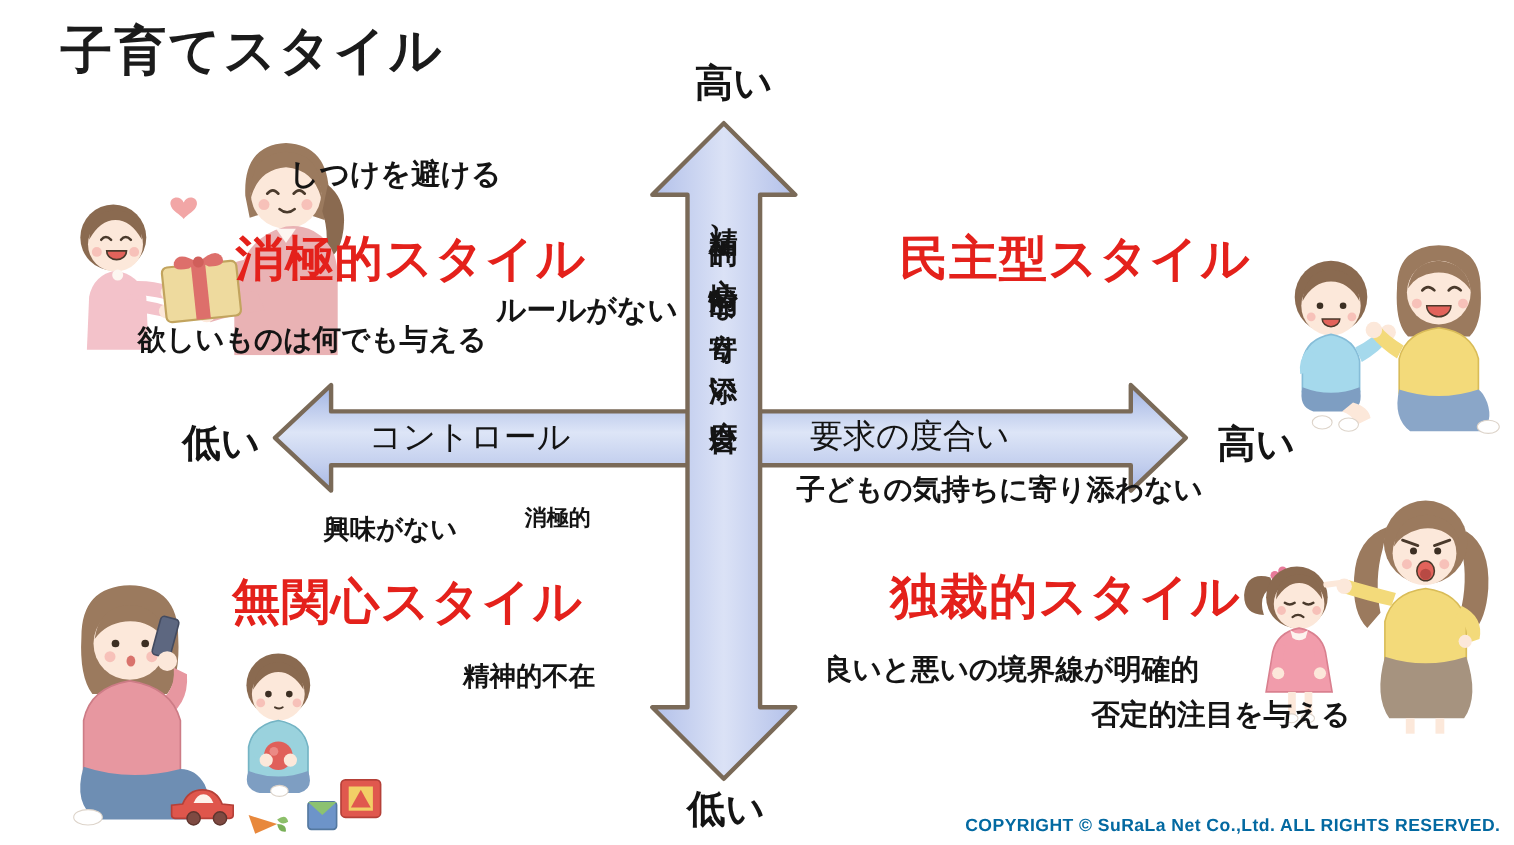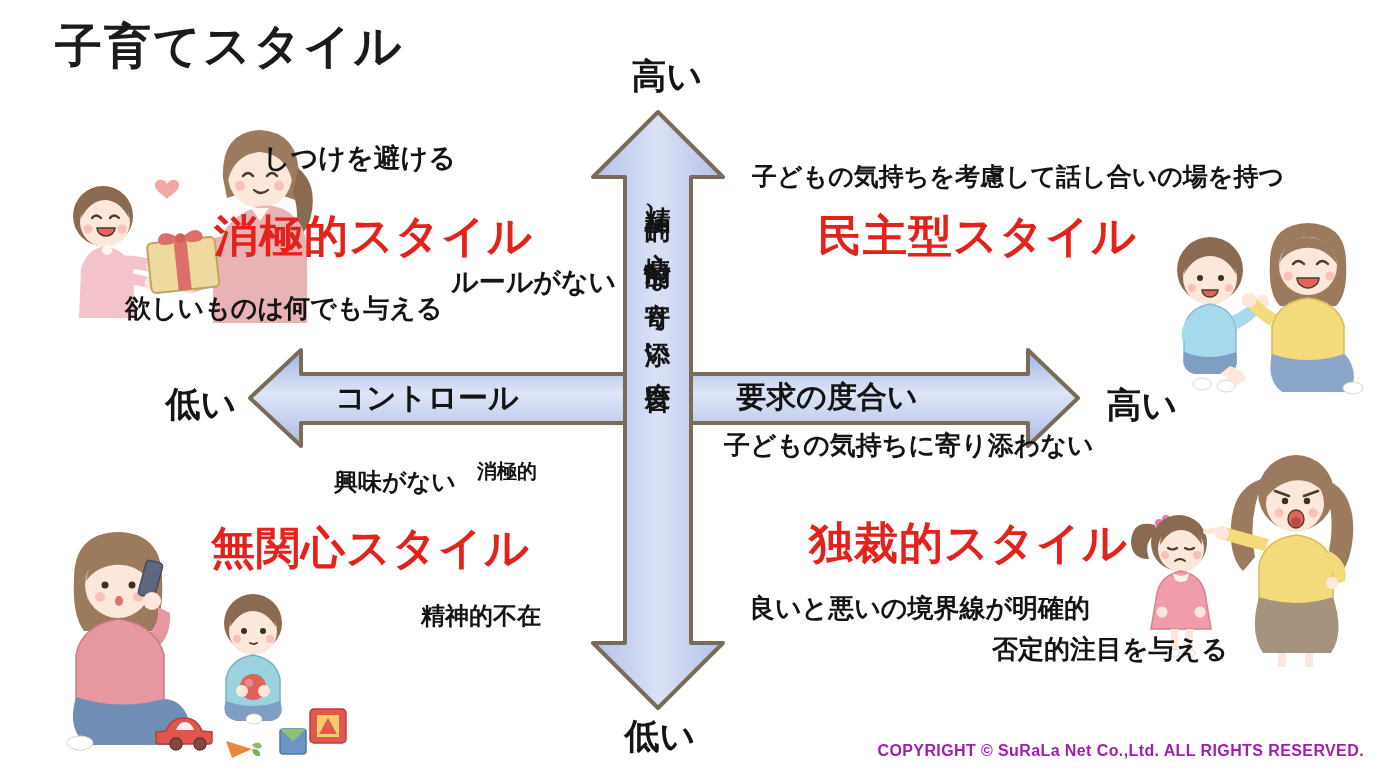--- a/index.html
+++ b/index.html
@@ -3,30 +3,30 @@
 <meta charset="utf-8">
 <style>
   html,body{margin:0;padding:0;background:#ffffff;}
   .stage{
     position:relative;width:1376px;height:768px;background:#ffffff;overflow:hidden;
     font-family:"Liberation Sans","DejaVu Sans",sans-serif;color:#161616;border-radius:16px;
   }
   .abs{position:absolute;line-height:1;white-space:nowrap;}
   .title{font-size:47px;font-weight:600;letter-spacing:2px;color:#1b1b1b;}
   .axis-end{font-size:35px;font-weight:600;color:#141414;}
-  .axis-seg{font-size:30px;font-weight:700;color:#141414;transform:translate(-50%,-50%);}
+  .axis-seg{font-size:30px;font-weight:400;color:#141414;transform:translate(-50%,-50%);}
   .v-label{
     writing-mode:vertical-rl;text-orientation:upright;
     font-size:26px;font-weight:600;letter-spacing:5px;color:#141414;
     transform:translateX(-50%);
   }
   .note{font-size:27px;font-weight:600;color:#141414;}
   .note-sm{font-size:24px;font-weight:600;color:#141414;}
   .quad-heading{font-size:44px;font-weight:700;color:#e4211b;letter-spacing:1px;}
-  .copyright{font-size:16px;font-weight:600;color:#a21caf;letter-spacing:.4px;}
+  .copyright{font-size:16px;font-weight:600;color:#0369a1;letter-spacing:.4px;}
   .center-x{transform:translateX(-50%);}
   .center-xy{transform:translate(-50%,-50%);}
   svg{display:block;}
 </style>
 </head>
 <body>
 
 <div class="stage">
 
   <svg class="abs" style="left:0;top:0;" width="1376" height="768" viewBox="0 0 1376 768" aria-hidden="true">
@@ -244,24 +244,23 @@
 
   <div class="abs axis-seg" style="left:427px;top:398px;">コントロール</div>
   <div class="abs axis-seg" style="left:827px;top:397px;">要求の度合い</div>
   <div class="abs v-label" style="left:658px;top:186px;">精神的、心情的な寄り添い度合い</div>
 
   <div class="abs note" style="left:263px;top:145px;">しつけを避ける</div>
   <div class="abs quad-heading" style="left:214px;top:214px;">消極的スタイル</div>
   <div class="abs note" style="left:451px;top:269px;">ルールがない</div>
   <div class="abs note" style="left:125px;top:295px;font-size:26px;">欲しいものは何でも与える</div>
 
-  <div class="abs note" style="left:752px;top:164px;font-size:25px;">子どもの気持ちを考慮して話し合いの場を持つ</div>
   <div class="abs quad-heading" style="left:818px;top:214px;">民主型スタイル</div>
 
-  <div class="abs note-sm" style="left:294px;top:470px;margin-left:40px;">興味がない</div>
+  <div class="abs note-sm" style="left:294px;top:470px;">興味がない</div>
   <div class="abs note-sm" style="left:477px;top:461px;font-size:20px;">消極的</div>
   <div class="abs quad-heading" style="left:211px;top:526px;">無関心スタイル</div>
   <div class="abs note-sm" style="left:421px;top:604px;">精神的不在</div>
 
   <div class="abs note" style="left:724px;top:432px;font-size:26px;">子どもの気持ちに寄り添わない</div>
   <div class="abs quad-heading" style="left:809px;top:521px;">独裁的スタイル</div>
   <div class="abs note" style="left:749px;top:595px;font-size:26px;">良いと悪いの境界線が明確的</div>
   <div class="abs note" style="left:992px;top:636px;font-size:26px;">否定的注目を与える</div>
 
   <div class="abs copyright" style="right:12px;top:743px;">COPYRIGHT © SuRaLa Net Co.,Ltd. ALL RIGHTS RESERVED.</div>

